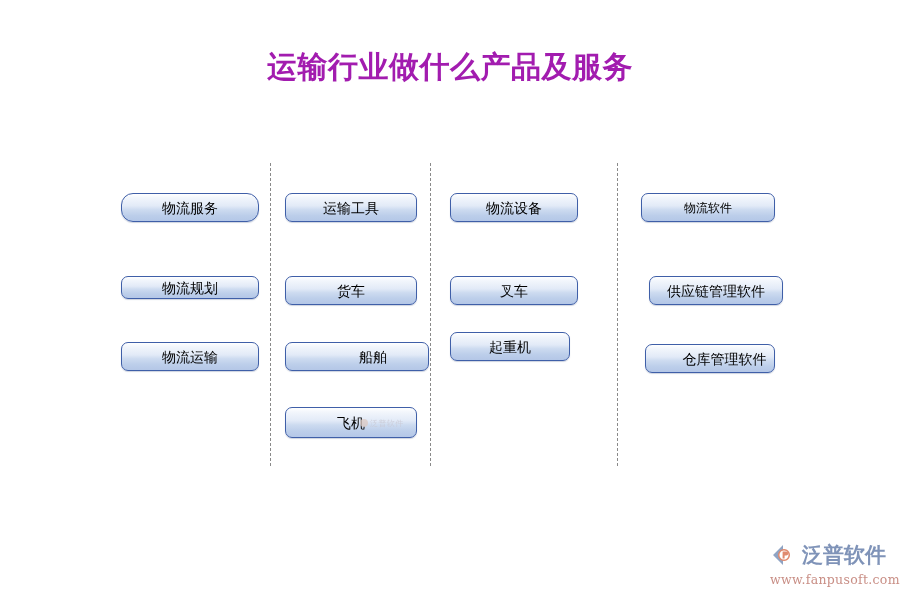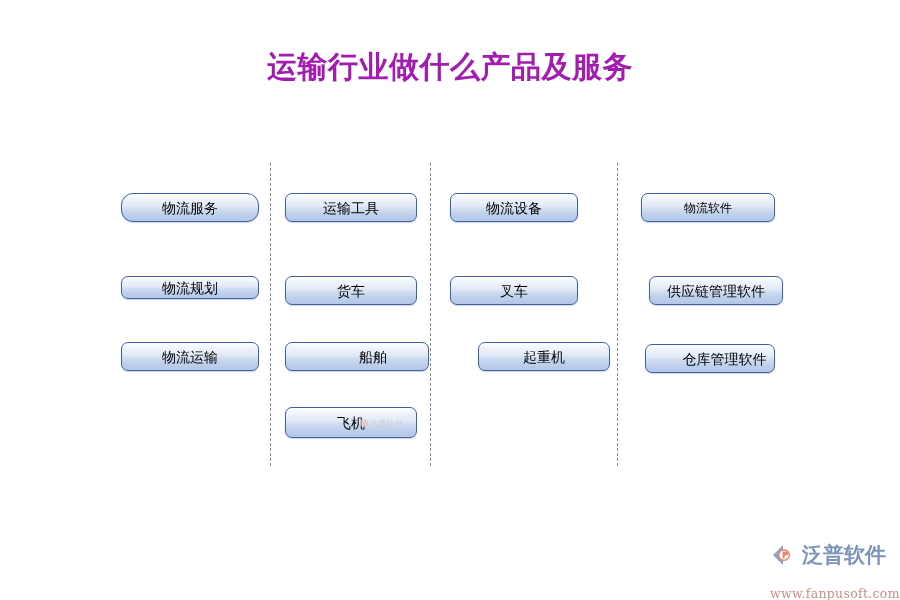--- a/index.html
+++ b/index.html
@@ -119,21 +119,21 @@
   .brand-name {
     font-family: "DejaVu Sans", "Liberation Sans", sans-serif;
     font-size: 21px;
     font-weight: bold;
     color: #7f93b8;
     letter-spacing: 0px;
     line-height: 1;
     white-space: nowrap;
   }
   .brand-url {
-    margin-top: 16px;
+    margin-top: 2px;
     font-family: "DejaVu Serif", "Liberation Serif", serif;
     font-size: 12.5px;
     color: #c98f86;
     letter-spacing: 0.3px;
     white-space: nowrap;
     text-align: left;
   }
 </style>
 </head>
 <body>
@@ -169,21 +169,21 @@
       </div>
       <div class="node" style="left: 285px; top: 407px; width: 132px; height: 31px; font-size: 14px; border-color: rgb(63, 95, 168);">
         <span class="node-label">飞机</span>
       </div>
       <div class="node" style="left: 450px; top: 193px; width: 128px; height: 29px; font-size: 14px; border-color: rgb(63, 95, 168);">
         <span class="node-label">物流设备</span>
       </div>
       <div class="node" style="left: 450px; top: 276px; width: 128px; height: 29px; font-size: 14px; border-color: rgb(63, 95, 168);">
         <span class="node-label">叉车</span>
       </div>
-      <div class="node" style="left: 450px; top: 342px; width: 132px; height: 29px; font-size: 14px; border-color: rgb(63, 95, 168); margin-left: 28px;">
+      <div class="node" style="left: 450px; top: 332px; width: 120px; height: 29px; font-size: 14px; border-color: rgb(63, 95, 168);">
         <span class="node-label">起重机</span>
       </div>
       <div class="node" style="left: 641px; top: 193px; width: 134px; height: 29px; font-size: 12px; border-color: rgb(63, 95, 168);">
         <span class="node-label">物流软件</span>
       </div>
       <div class="node" style="left: 641px; top: 276px; width: 134px; height: 29px; font-size: 14px; border-color: rgb(63, 95, 168); margin-left: 8px;">
         <span class="node-label">供应链管理软件</span>
       </div>
       <div class="node" style="left: 645px; top: 344px; width: 130px; height: 29px; font-size: 14px; border-color: rgb(63, 95, 168); padding-left: 29px;">
         <span class="node-label">仓库管理软件</span>

